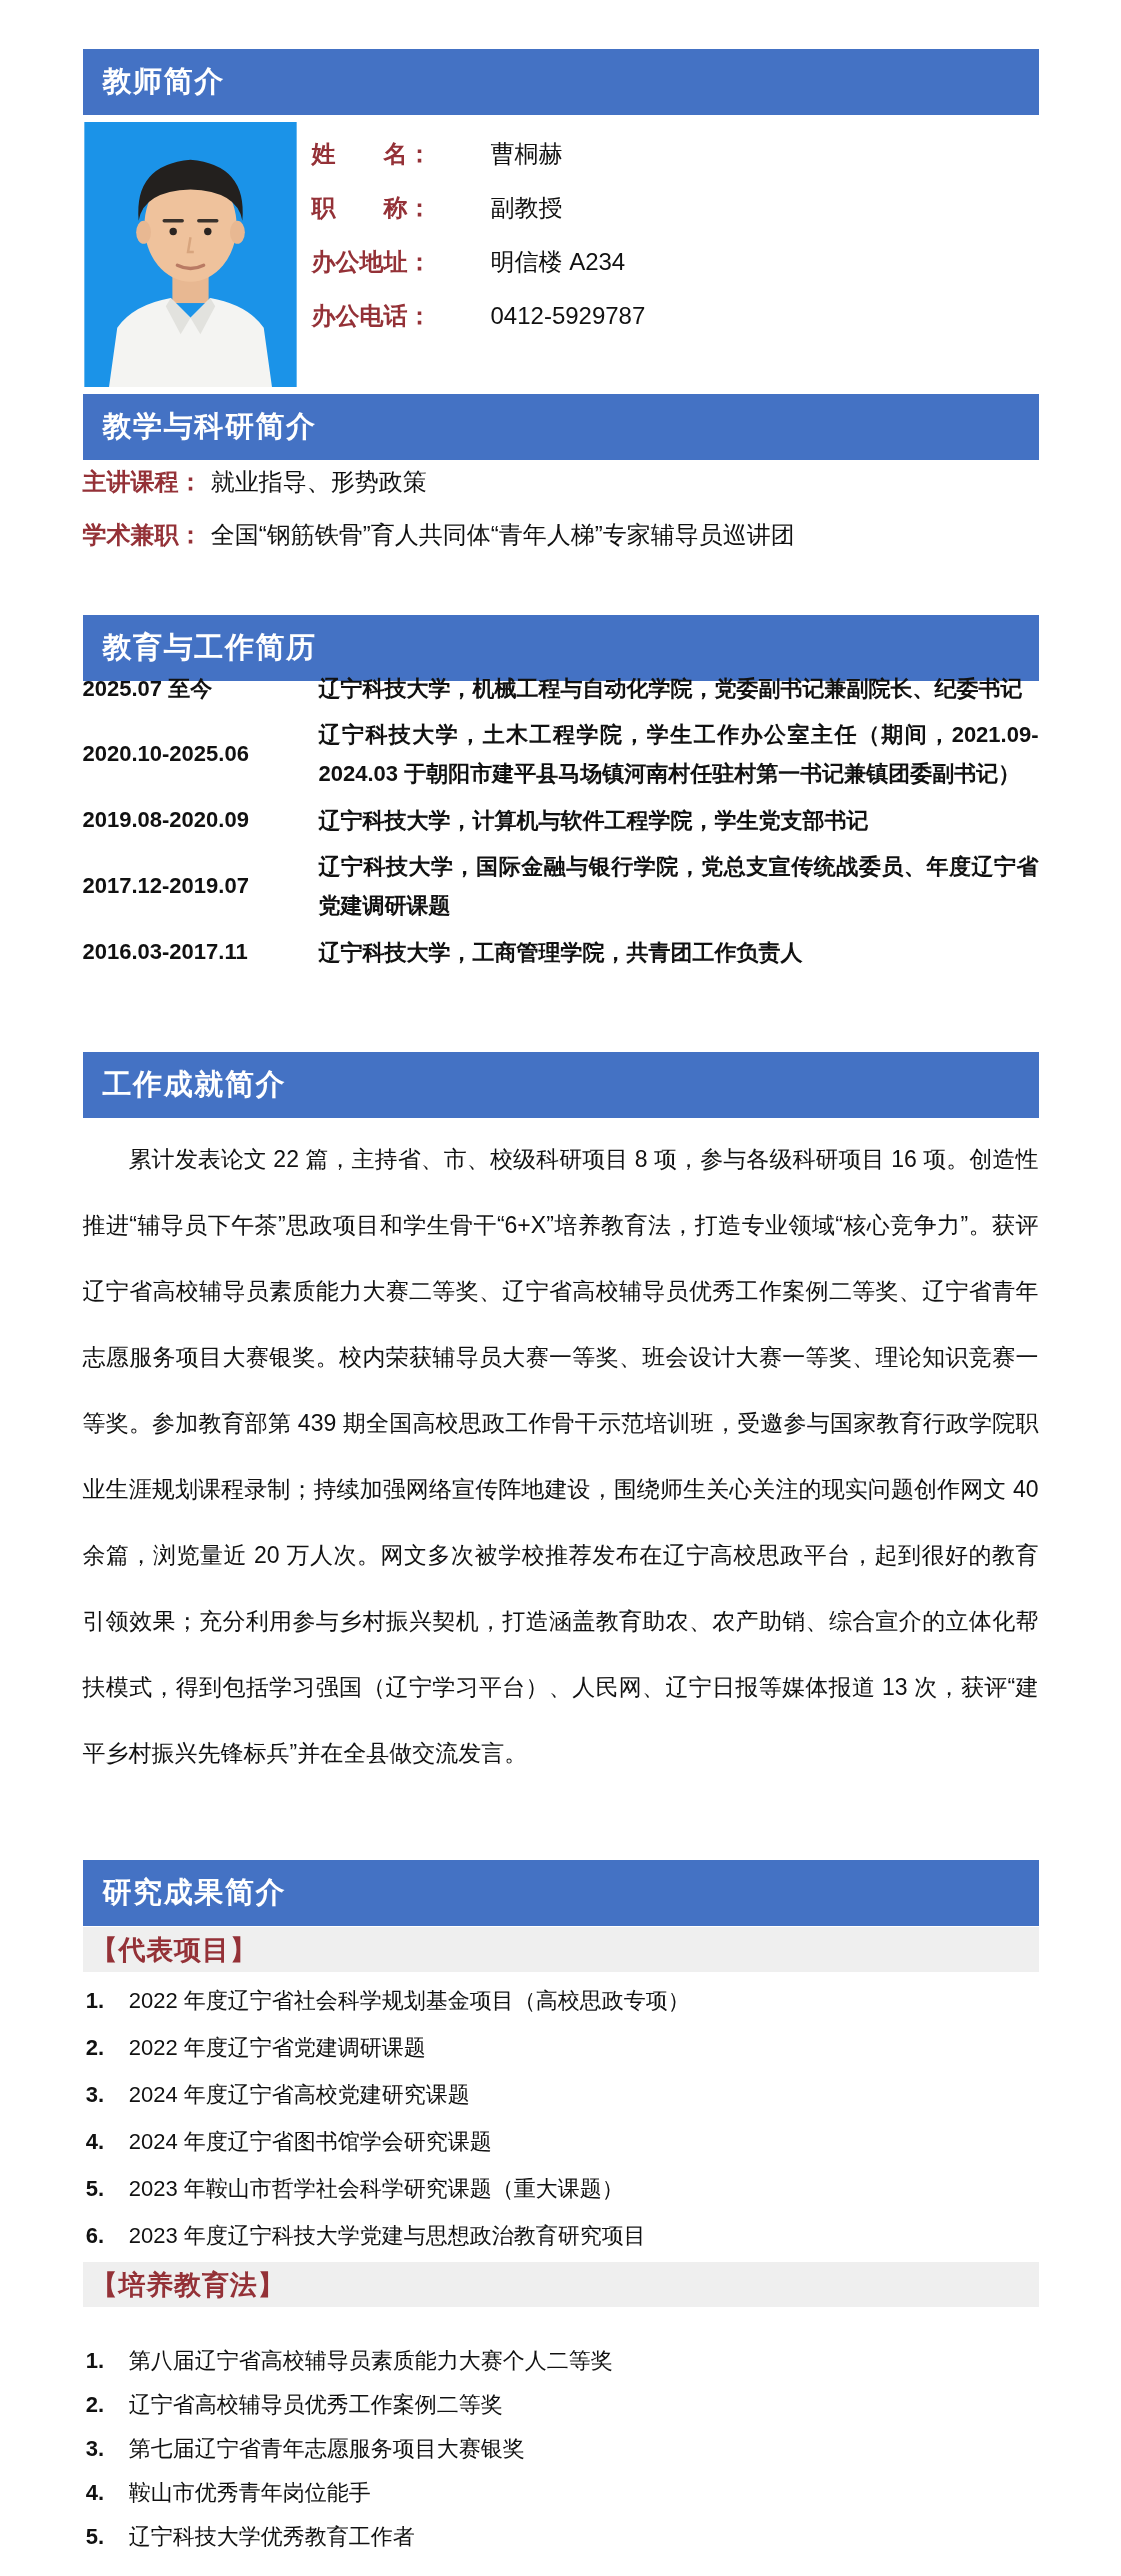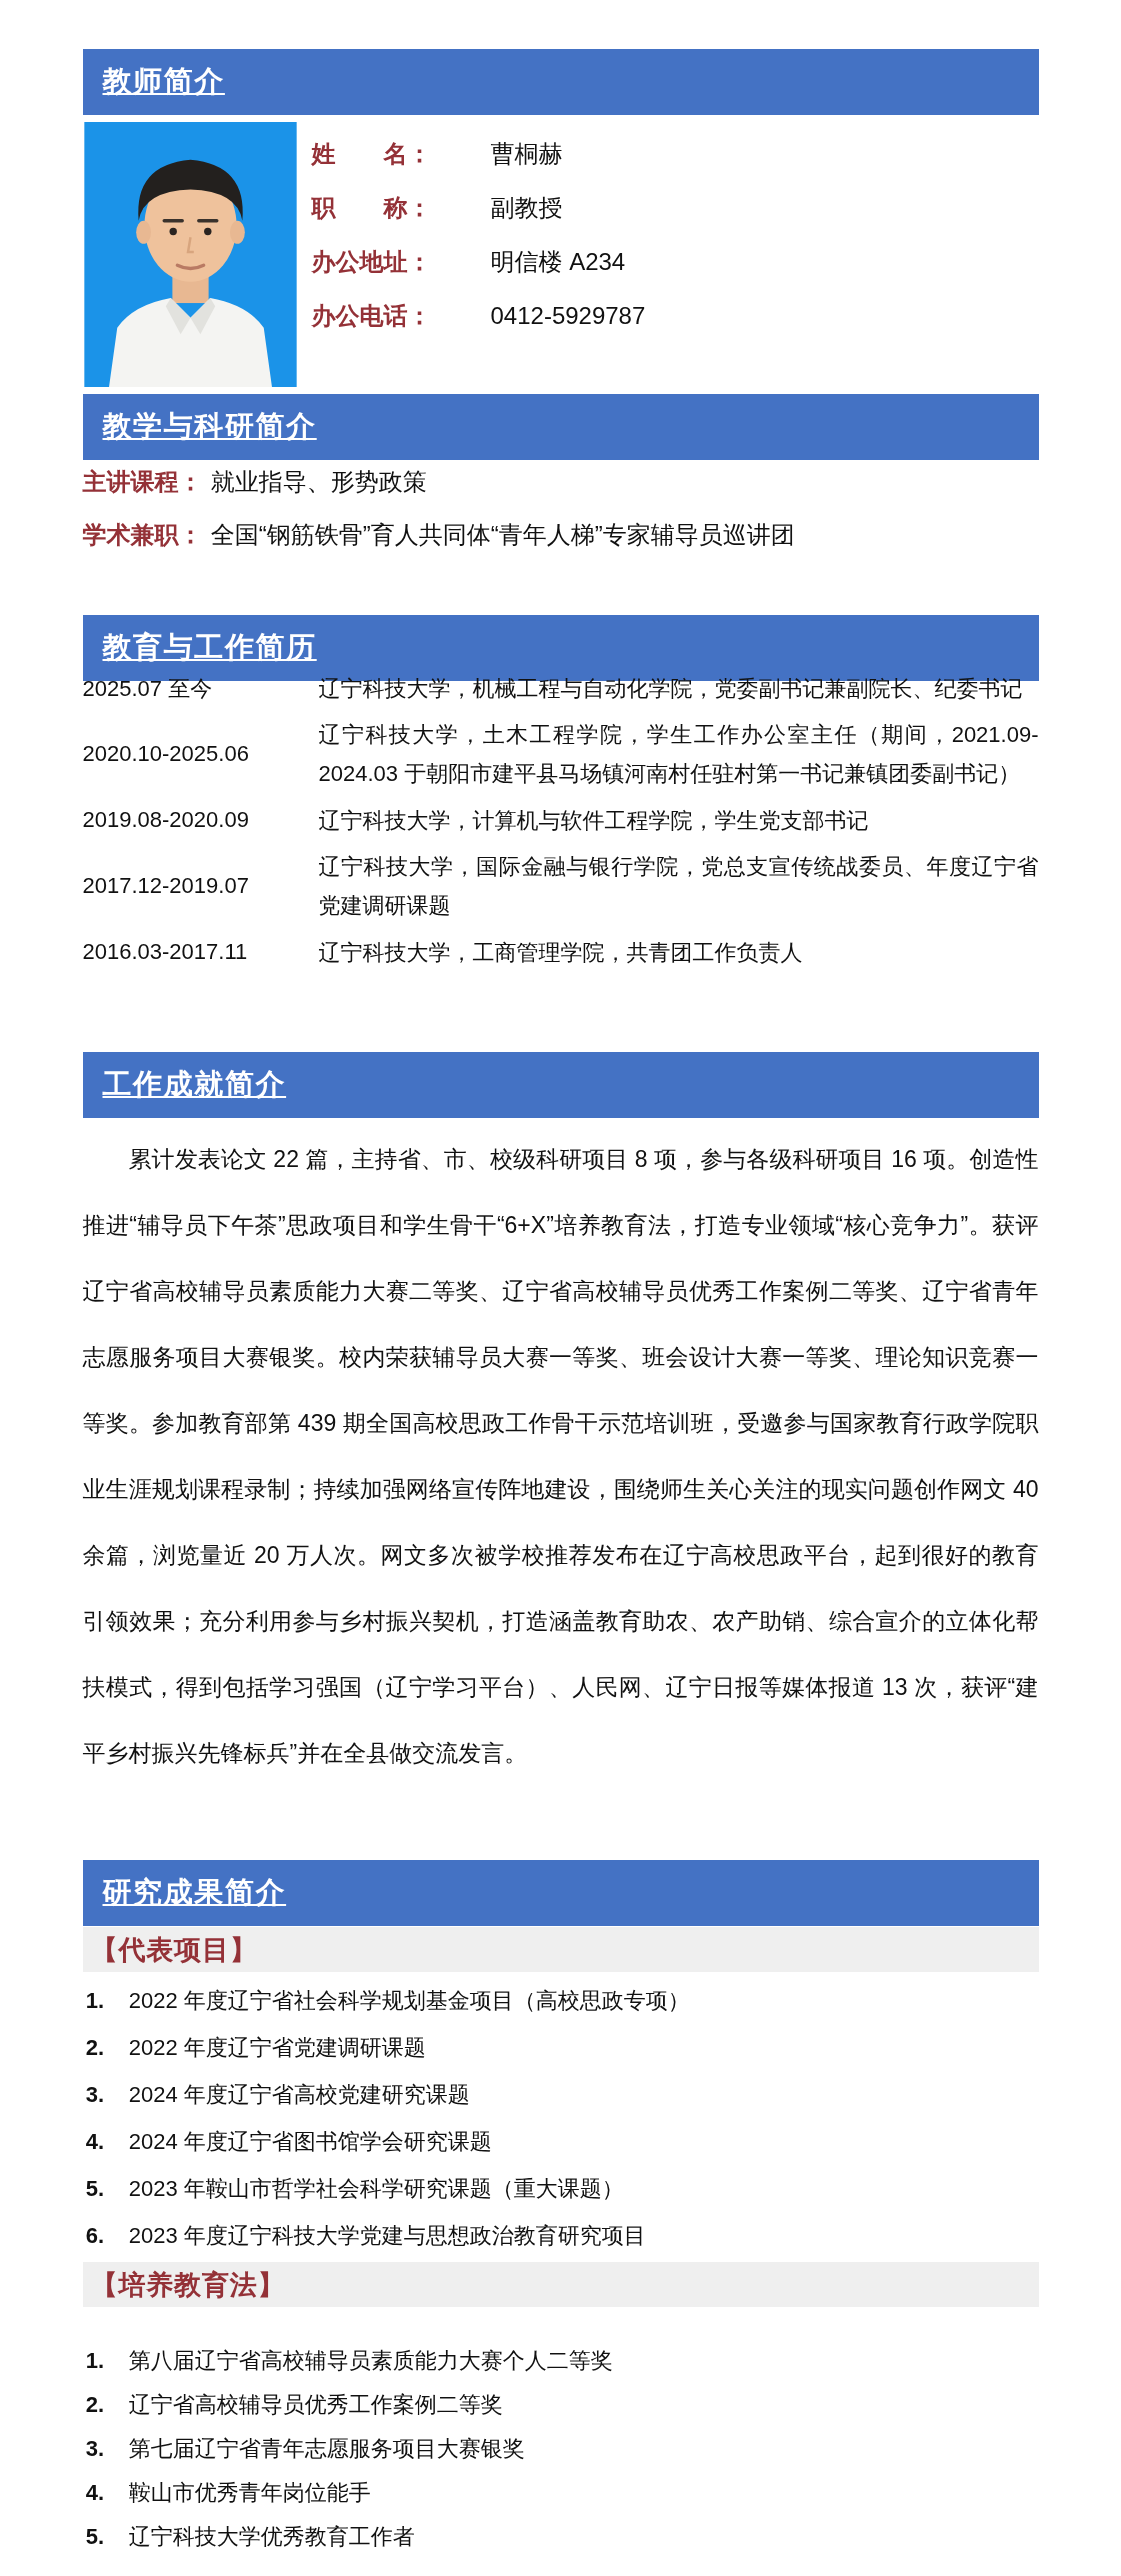--- a/index.html
+++ b/index.html
@@ -8,21 +8,21 @@
     font-family:"Liberation Sans","DejaVu Sans",sans-serif;
     color:#1a1a1a;overflow:hidden;
   }
   .page{position:relative;width:956px;height:2576px;margin:0 auto;}
 
   
   .band{
     position:absolute;left:0;width:956px;height:66px;
     background:#4472C4;color:#ffffff;
     display:flex;align-items:center;box-sizing:border-box;
-    padding-left:20px;font-size:29px;font-weight:bold;letter-spacing:1.6px;text-decoration:underline;
+    padding-left:20px;font-size:29px;font-weight:bold;letter-spacing:1.6px;
   }
   .band-1{top:49px;}
   .band-2{top:394px;}
   .band-3{top:615px;}
   .band-4{top:1052px;}
   .band-5{top:1860px;}
 
   
   .profile{position:absolute;top:122px;left:0;width:956px;height:265px;}
   .photo{position:absolute;top:0;left:1.6px;width:213px;height:265px;display:block;}
@@ -32,21 +32,21 @@
   .p-value{font-size:24px;color:#111111;}
 
   
   .teaching{position:absolute;top:455px;left:0;width:956px;}
   .t-row{height:53px;display:flex;align-items:center;font-size:24px;}
   .t-label{color:#943137;font-weight:bold;white-space:pre;}
   .t-value{margin-left:8.2px;color:#111111;}
 
   
   .history{position:absolute;top:669px;left:0;width:956px;}
-  .h-row{display:grid;grid-template-columns:236px 1fr;align-items:center;margin-bottom:7.4px;}
+  .h-row{display:grid;grid-template-columns:236px 1fr;align-items:center;margin-bottom:7.4px;font-weight:bold;}
   .h-period{font-size:22px;color:#111111;}
   .h-desc{font-size:22px;line-height:39px;color:#111111;text-align:justify;}
 
   
   .para{
     position:absolute;top:1126px;left:0;width:956px;
     font-size:23px;line-height:66px;color:#111111;
     text-align:justify;text-indent:46px;margin:0;
   }
 

